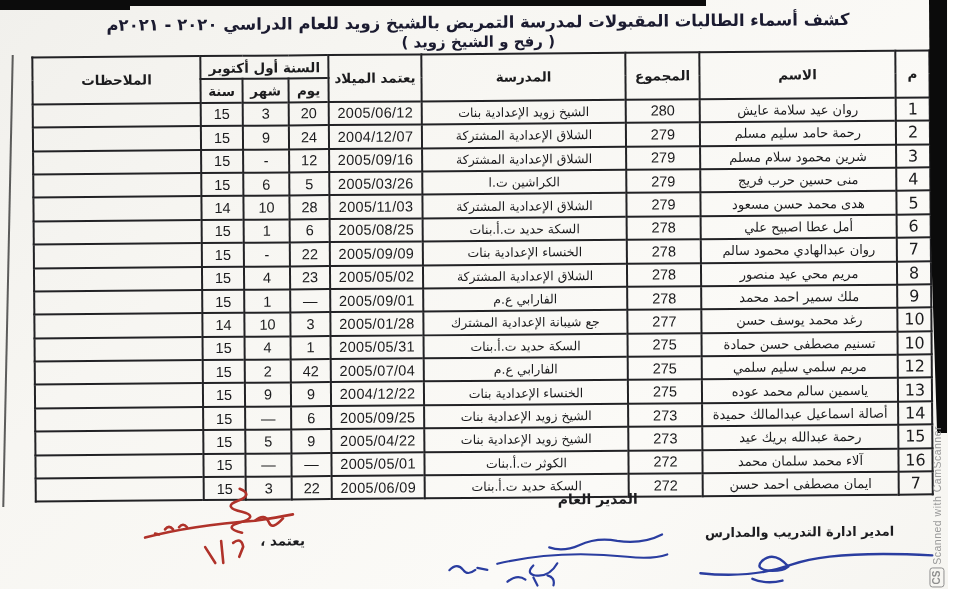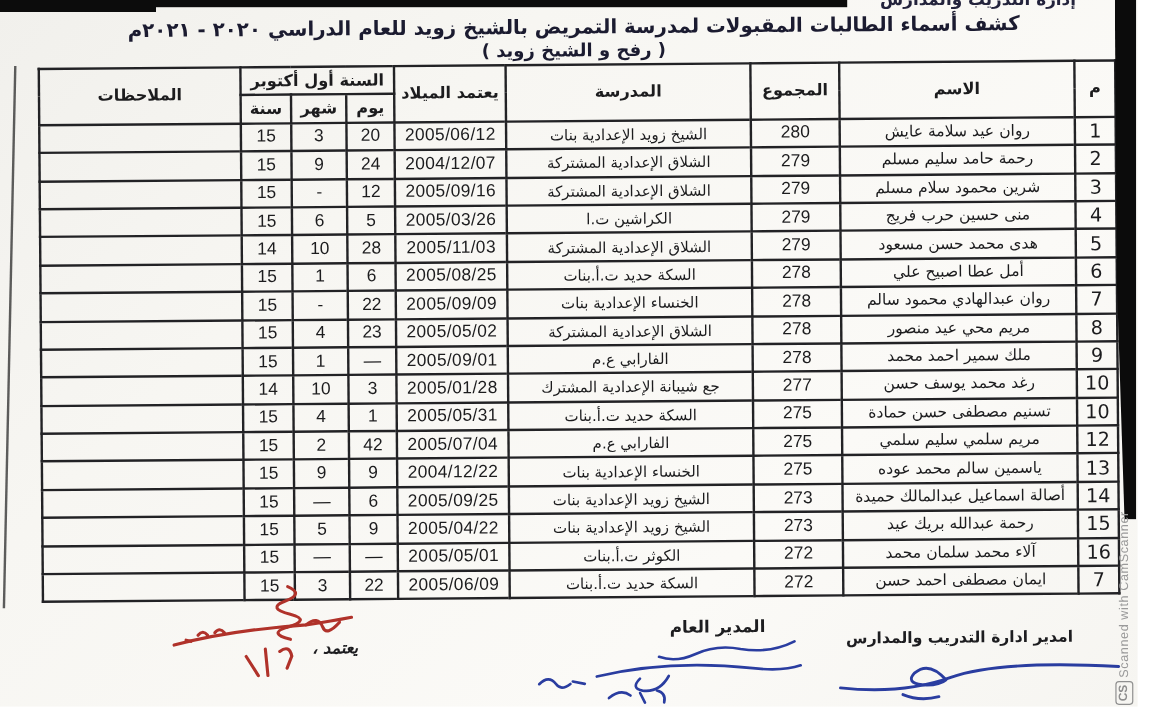--- a/index.html
+++ b/index.html
@@ -65,22 +65,22 @@
   td.col-total,td.col-day,td.col-month,td.col-year{
     font-family:"Liberation Sans","DejaVu Sans",sans-serif;
     font-size:14.5px;direction:ltr;
   }
   td.col-dob{
     font-family:"Liberation Sans","DejaVu Sans",sans-serif;
     font-size:14.5px;direction:ltr;letter-spacing:.3px;
   }
   td.col-notes{background:transparent;}
   .footer-label{position:absolute;direction:rtl;font-weight:700;color:#1d1d20;}
-  .lbl-approve{left:258px;top:531px;font-size:13.5px;font-style:italic;}
-  .lbl-gm{left:556px;top:516px;font-size:14px;}
+  .lbl-approve{left:258px;top:531px;font-size:13.5px;}
+  .lbl-gm{left:556px;top:492px;font-size:14px;}
   .lbl-training{left:703px;top:527px;font-size:13px;}
   .sig{position:absolute;}
   .watermark{
     position:absolute;left:926px;top:425px;width:22px;height:164px;
     display:flex;flex-direction:column;align-items:center;justify-content:flex-end;
     gap:5px;
   }
   .wm-text{
     writing-mode:vertical-rl;transform:rotate(180deg);
     font-family:"Liberation Sans",sans-serif;font-size:10.5px;color:#9a9a9a;
@@ -350,22 +350,19 @@
       <g fill="none" stroke="#2a3da0" stroke-width="2.4" stroke-linecap="round">
         <path d="M8,30 Q60,36 100,22 Q140,8 240,14"></path>
         <path d="M96,24 q-14,-16 -26,-6 q-8,8 6,10 q14,1 20,-4"></path>
         <path d="M60,36 q14,6 30,2"></path>
       </g>
     </svg>
   </div>
 
   <div class="top-strip"></div>
   <div class="top-strip-thick"></div>
-  <div class="dept-clip">
-    <div class="dept-label">إدارة التدريب والمدارس</div>
-  </div>
   <div class="right-strip"></div>
 </div>
 
 <div class="watermark">
   <span class="wm-text">Scanned with CamScanner</span>
   <span class="wm-logo">CS</span>
 </div>
 
 </body></html>

